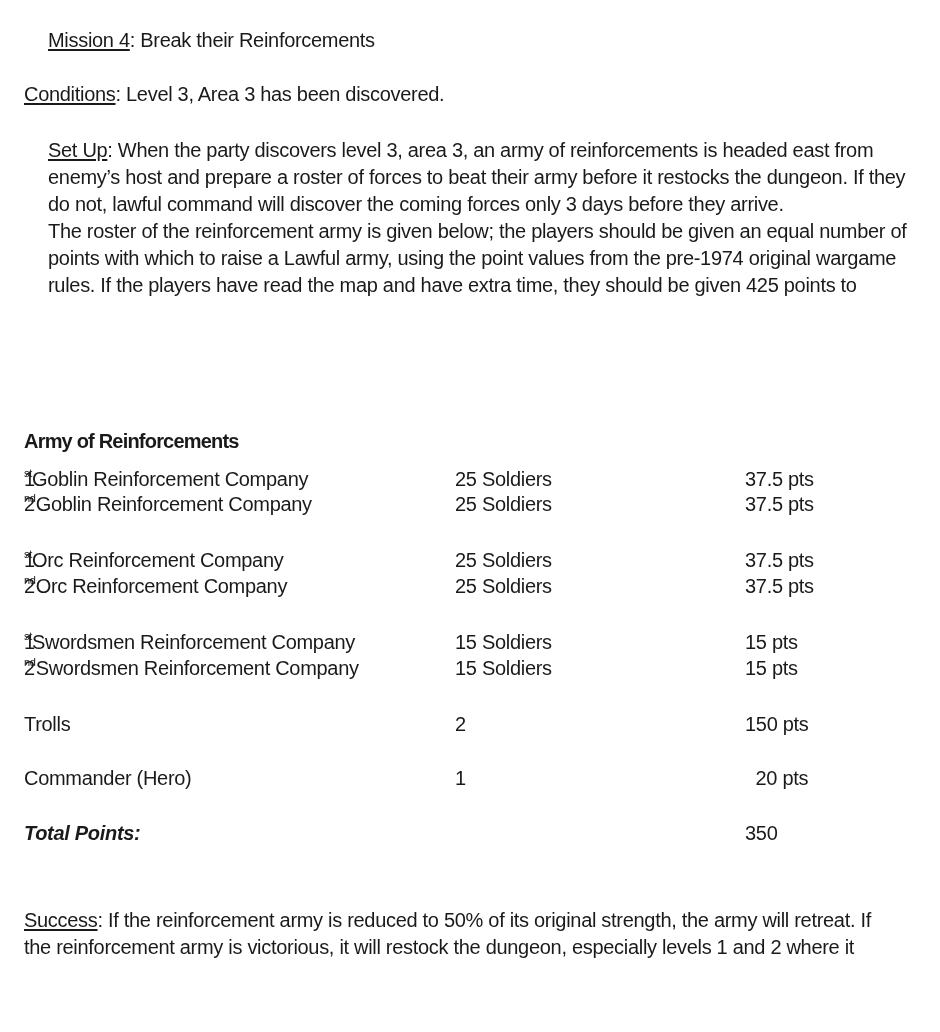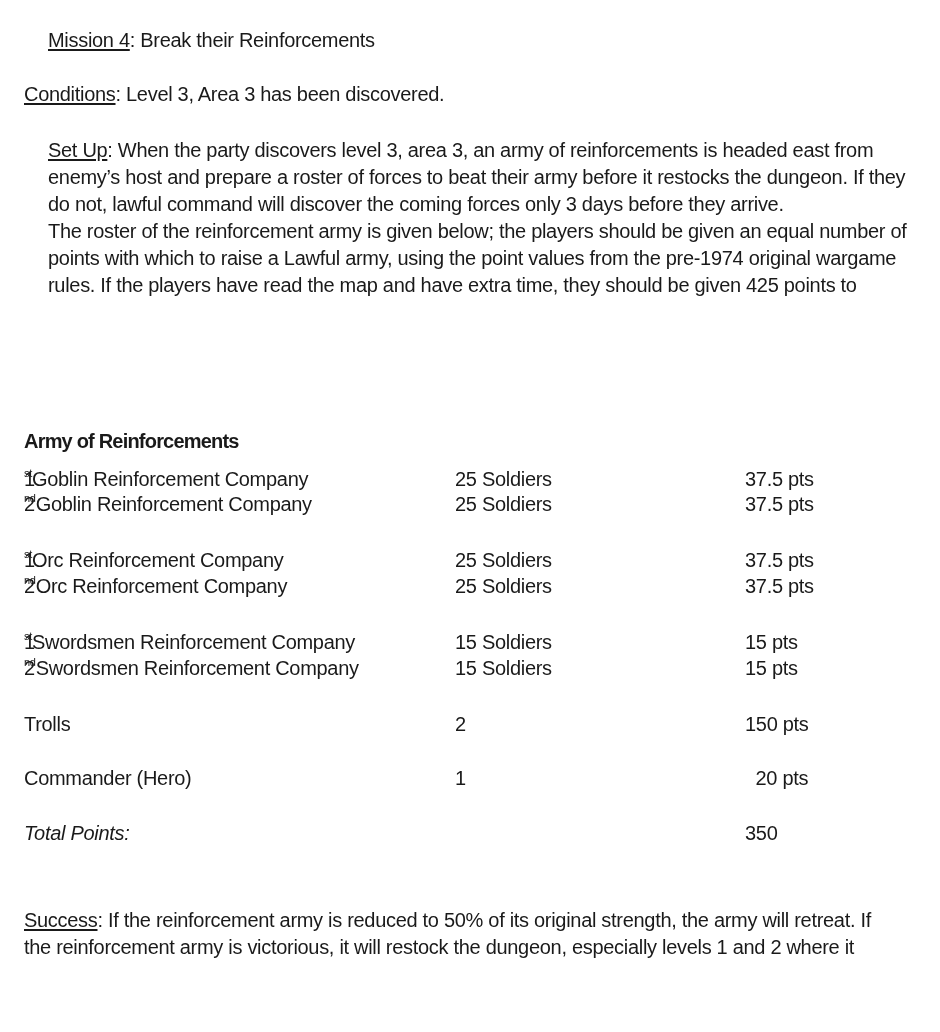--- a/index.html
+++ b/index.html
@@ -14,21 +14,21 @@
     .u { text-decoration: underline; text-underline-offset: 2px; }
     .para { position: absolute; left: 24px; width: 900px; line-height: 27px; }
     .para .ln { display: block; white-space: nowrap; height: 27px; }
     .heading { font-weight: bold; letter-spacing: -0.8px; }
     .row { position: absolute; left: 24px; height: 26px; line-height: 26px; width: 900px; }
     .row span { position: absolute; top: 0; white-space: nowrap; }
     .c1 { left: 0; }
     .c2 { left: 431px; }
     .c3 { left: 698px; margin-left: 23px; }
     sup { font-size: 11px; vertical-align: 9px; line-height: 0; }
-    .italic { font-style: italic; }
+    .italic { font-style: italic; font-weight: bold; }
   </style>
 </head>
 <body>
 
 <div class="line" style="top:27px;margin-left:24px;">
   <span class="u">Mission 4</span><span>: Break their Reinforcements</span>
 </div>
 
 <div class="line" style="top:81px;">
   <span class="u">Conditions</span><span>: Level 3, Area 3 has been discovered.</span>

